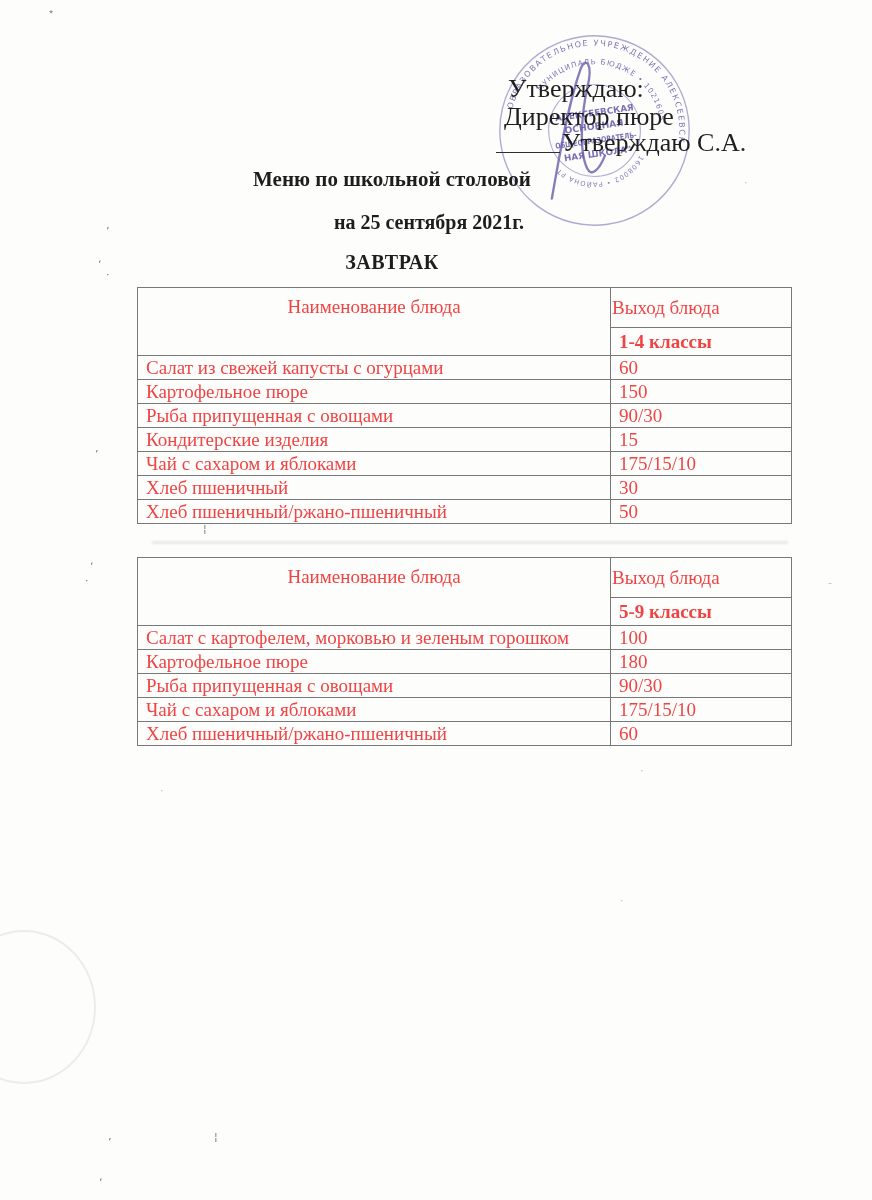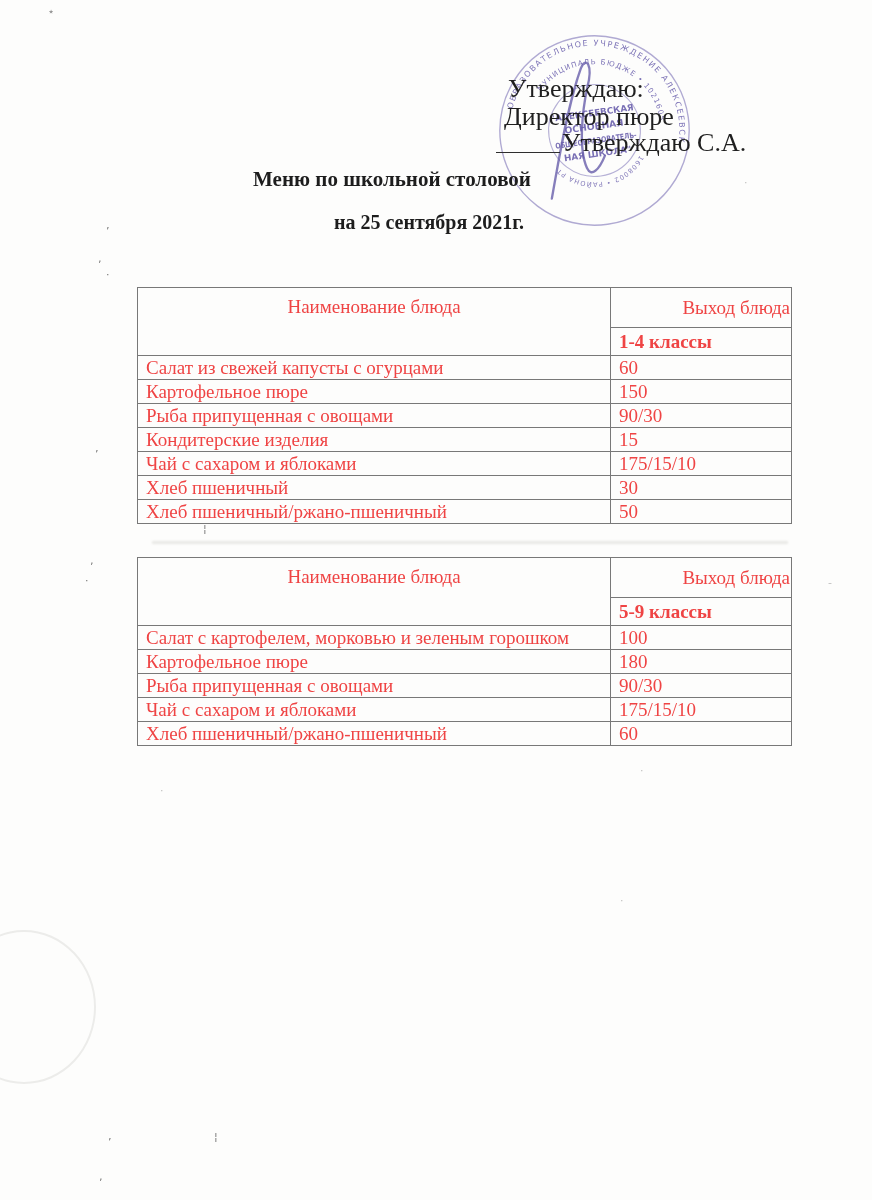--- a/index.html
+++ b/index.html
@@ -39,21 +39,21 @@
     border-collapse:collapse;z-index:2;
     font-size:19px;color:#ef4444;
     table-layout:fixed;
   }
   .table-1{top:287px;}
   .table-2{top:557px;}
   .menu-table td{border:1.5px solid #787878;overflow:hidden;white-space:nowrap;}
   .col-dish{width:473px;}
   .col-portion{width:181px;}
   .dish-hdr{text-align:center;vertical-align:top;height:58px;padding-top:8px;}
-  .portion-hdr{text-align:right;height:35px;vertical-align:middle;}
+  .portion-hdr{text-align:left;height:35px;vertical-align:middle;}
   .group-hdr{font-weight:bold;text-align:left;padding:1px 8px 1px 8px;height:23px;}
   .menu-table tbody td{height:23px;line-height:23px;padding:0 0 0 8px;}
   
   .speck{position:absolute;z-index:0;color:#4c4c4c;font-size:11px;font-family:"DejaVu Sans",sans-serif;opacity:.75;}
   .speck.light{opacity:.35;}
   .smudge{
     position:absolute;left:152px;top:541px;width:636px;height:3px;
     background:#cfcfca;opacity:.45;filter:blur(1px);z-index:0;
   }
   .ghost-circle{
@@ -94,20 +94,21 @@
     </g>
   </svg>
 
   <div class="approval-line approve-1">Утверждаю:</div>
   <div class="approval-line approve-2">Директор пюре</div>
   <div class="sig-line"></div>
   <div class="approval-line approve-name">Утверждаю С.А.</div>
 
   <div class="center-line doc-title">Меню по школьной столовой</div>
   <div class="center-line doc-date">на 25 сентября 2021г.</div>
+  <div class="center-line meal-heading">ЗАВТРАК</div>
 
   <table class="menu-table table-1">
     <colgroup>
         <col class="col-dish">
         <col class="col-portion">
       </colgroup>
     <thead>
       <tr>
         <td class="dish-hdr" rowspan="2">Наименование блюда</td>
         <td class="portion-hdr">Выход блюда</td>

